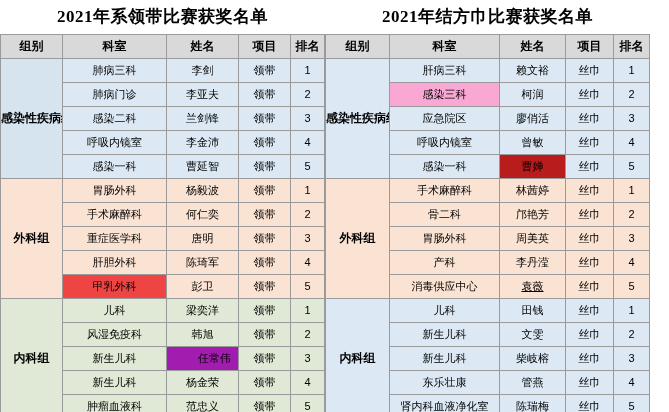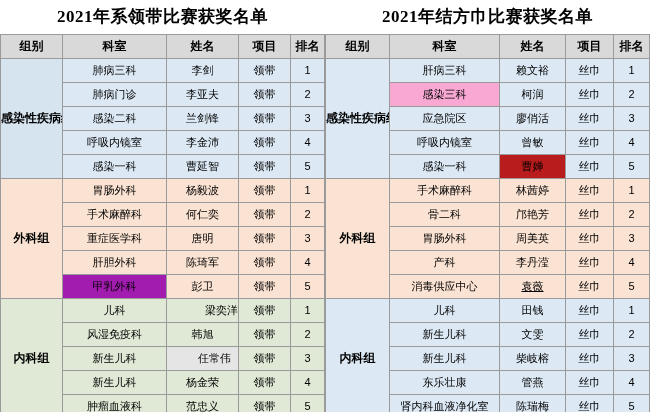--- a/index.html
+++ b/index.html
@@ -160,41 +160,41 @@
             <td class="proj" style="background: rgb(251, 227, 211);">领带</td>
             <td class="rank" style="background: rgb(251, 227, 211);">3</td>
           </tr>
           <tr>
             <td class="dept" style="background: rgb(251, 227, 211);">肝胆外科</td>
             <td class="name" style="background: rgb(251, 227, 211);">陈琦军</td>
             <td class="proj" style="background: rgb(251, 227, 211);">领带</td>
             <td class="rank" style="background: rgb(251, 227, 211);">4</td>
           </tr>
           <tr>
-            <td class="dept" style="background: #a21caf;">甲乳外科</td>
+            <td class="dept" style="background: #ef4444;">甲乳外科</td>
             <td class="name" style="background: rgb(251, 227, 211);">彭卫</td>
             <td class="proj" style="background: rgb(251, 227, 211);">领带</td>
             <td class="rank" style="background: rgb(251, 227, 211);">5</td>
           </tr>
           <tr>
             <td class="groupcell" rowspan="5" style="background: rgb(223, 233, 213);">内科组</td>
             <td class="dept" style="background: rgb(223, 233, 213);">儿科</td>
-            <td class="name" style="background: rgb(223, 233, 213); text-align: right;">梁奕洋</td>
+            <td class="name" style="background: rgb(223, 233, 213);">梁奕洋</td>
             <td class="proj" style="background: rgb(223, 233, 213);">领带</td>
             <td class="rank" style="background: rgb(223, 233, 213);">1</td>
           </tr>
           <tr>
             <td class="dept" style="background: rgb(223, 233, 213);">风湿免疫科</td>
             <td class="name" style="background: rgb(223, 233, 213);">韩旭</td>
             <td class="proj" style="background: rgb(223, 233, 213);">领带</td>
             <td class="rank" style="background: rgb(223, 233, 213);">2</td>
           </tr>
           <tr>
             <td class="dept" style="background: rgb(223, 233, 213);">新生儿科</td>
-            <td class="name" style="background: #e5e5e5; padding-left: 24px;">任常伟</td>
+            <td class="name" style="background: #a21caf; padding-left: 24px;">任常伟</td>
             <td class="proj" style="background: rgb(223, 233, 213);">领带</td>
             <td class="rank" style="background: rgb(223, 233, 213);">3</td>
           </tr>
           <tr>
             <td class="dept" style="background: rgb(223, 233, 213);">新生儿科</td>
             <td class="name" style="background: rgb(223, 233, 213);">杨金荣</td>
             <td class="proj" style="background: rgb(223, 233, 213);">领带</td>
             <td class="rank" style="background: rgb(223, 233, 213);">4</td>
           </tr>
           <tr>

